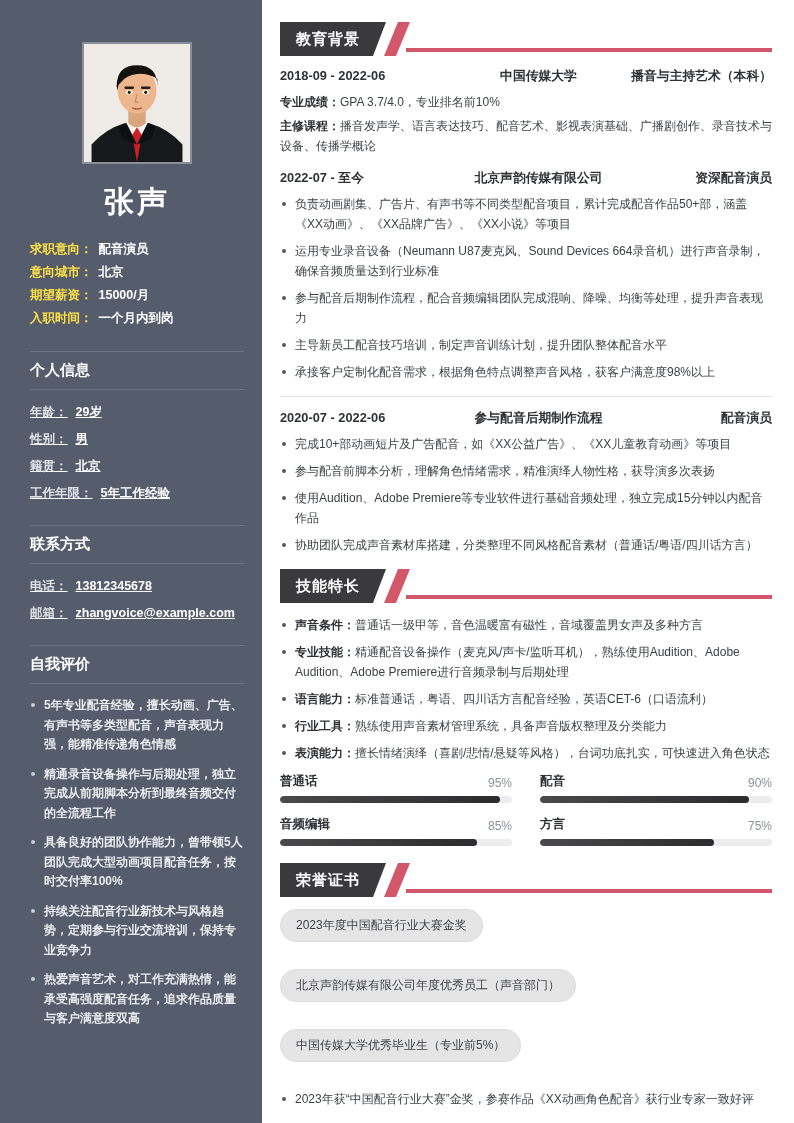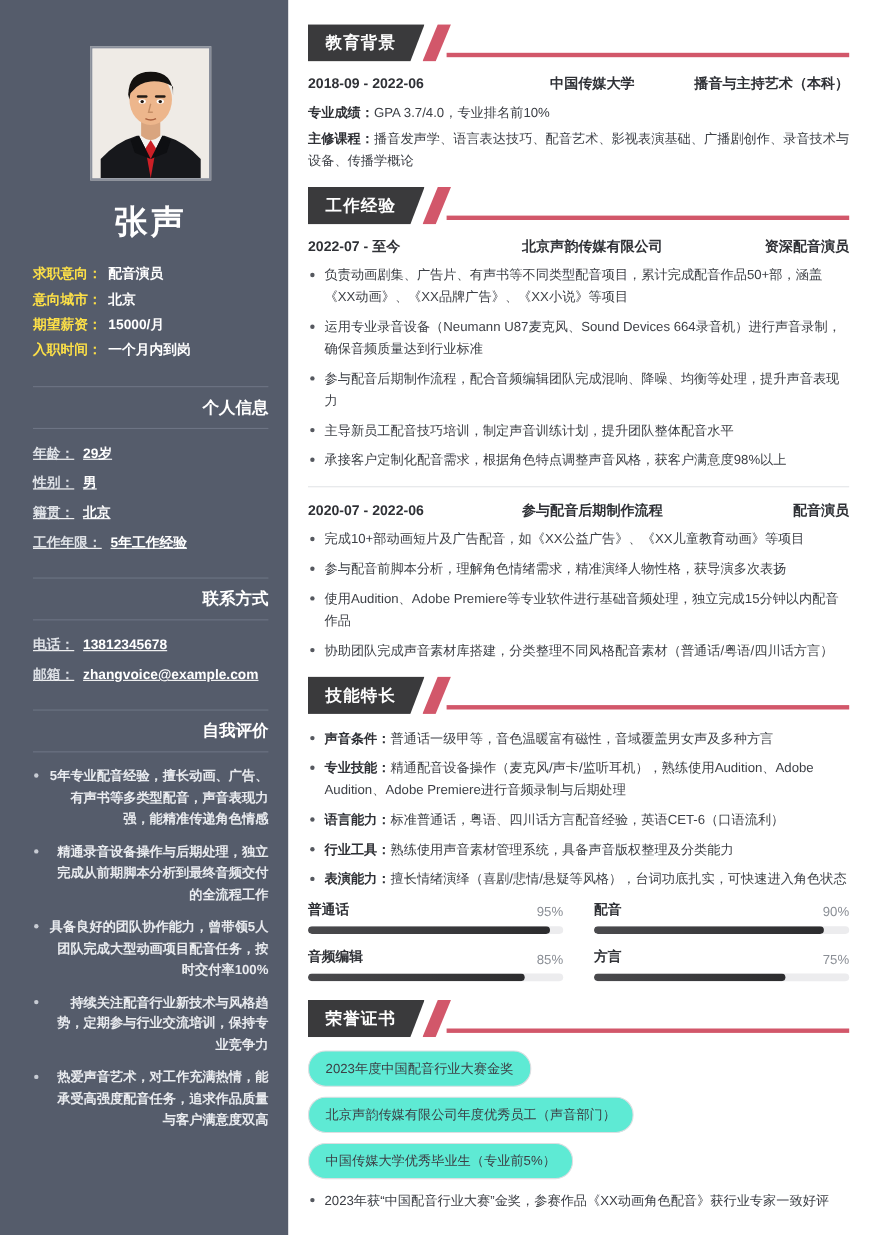--- a/index.html
+++ b/index.html
@@ -28,21 +28,21 @@
   .avatar svg { display:block; width:100%; height:100%; }
 
   .name {
     text-align:center; font-size: 30px; font-weight: 700;
     letter-spacing: 3px; margin-top: 18px; margin-bottom: 16px; color:#fff;
   }
   .meta-line { font-size: 12.5px; line-height: 21px; margin-bottom: 2px; color:#e4e6ea; }
   .meta-line .k { font-weight: 700; color:#fde047; }
   .meta-line .v { font-weight: 700; color:#ffffff; margin-left: 6px; }
 
-  .side-block { margin-top: 22px; text-align: right; }
+  .side-block { margin-top: 22px; }
   .side-title {
     font-size: 15px; font-weight: 700; color:#ffffff;
     padding: 9px 0 9px 0;
     border-top: 1px solid #6d7484;
     border-bottom: 1px solid #6d7484;
     margin-bottom: 12px;
   }
   .kv { font-size: 12.5px; line-height: 20px; margin-bottom: 7px; display:flex;text-decoration:underline; }
   .kv .k { font-weight:700; color:#dfe2e7; white-space:nowrap; }
   .kv .v { font-weight:700; color:#ffffff; margin-left: 8px; word-break: break-all; }
@@ -113,22 +113,22 @@
   .bar-top { display:flex; justify-content:space-between; align-items:flex-end; margin-bottom: 6px; }
   .bar-name { font-size: 12.5px; font-weight:700; color:#2f3136; }
   .bar-pct { font-size: 12px; color:#8b8f96; }
   .bar-track { height: 7px; border-radius: 4px; background:#ececee; overflow:hidden; }
   .bar-fill { height:100%; border-radius:4px; background: linear-gradient(90deg,#4a4a4d,#2c2c2e); }
 
   
   .chips { margin-top: 10px; }
   .chip {
     display:inline-block; border:1px solid #dcdee1; border-radius: 16px;
-    padding: 7px 15px; font-size: 12px; color:#3c3f45; margin-bottom: 9px;
-    background:#5eead4;
+    padding: 7px 15px; font-size: 12px; color:#3c3f45; margin-bottom: 27px;
+    background:#e5e5e5;
   }
   .chip-row { display:block; }
 </style>
 </head>
 <body>
 
 <div class="page">
 
   <aside class="sidebar">
 
@@ -246,25 +246,20 @@
         <div class="sub">
           <b>专业成绩：</b><span>GPA 3.7/4.0，专业排名前10%</span>
         </div>
         <div class="sub">
           <b>主修课程：</b><span>播音发声学、语言表达技巧、配音艺术、影视表演基础、广播剧创作、录音技术与设备、传播学概论</span>
         </div>
       </div>
     </section>
 
     <section class="sec">
-      <div class="sec-head">
-        <div class="tag">工作经验</div>
-        <div class="slash" style="left: 104px;"></div>
-        <div class="rule" style="left: 126px; width: 366px;"></div>
-      </div>
 
       <div class="entry">
         <div class="entry-row">
           <span class="date">2022-07 - 至今</span>
           <span class="org">北京声韵传媒有限公司</span>
           <span class="role">资深配音演员</span>
         </div>
         <ul class="bullets">
           <li>负责动画剧集、广告片、有声书等不同类型配音项目，累计完成配音作品50+部，涵盖《XX动画》、《XX品牌广告》、《XX小说》等项目</li>
           <li>运用专业录音设备（Neumann U87麦克风、Sound Devices 664录音机）进行声音录制，确保音频质量达到行业标准</li>

